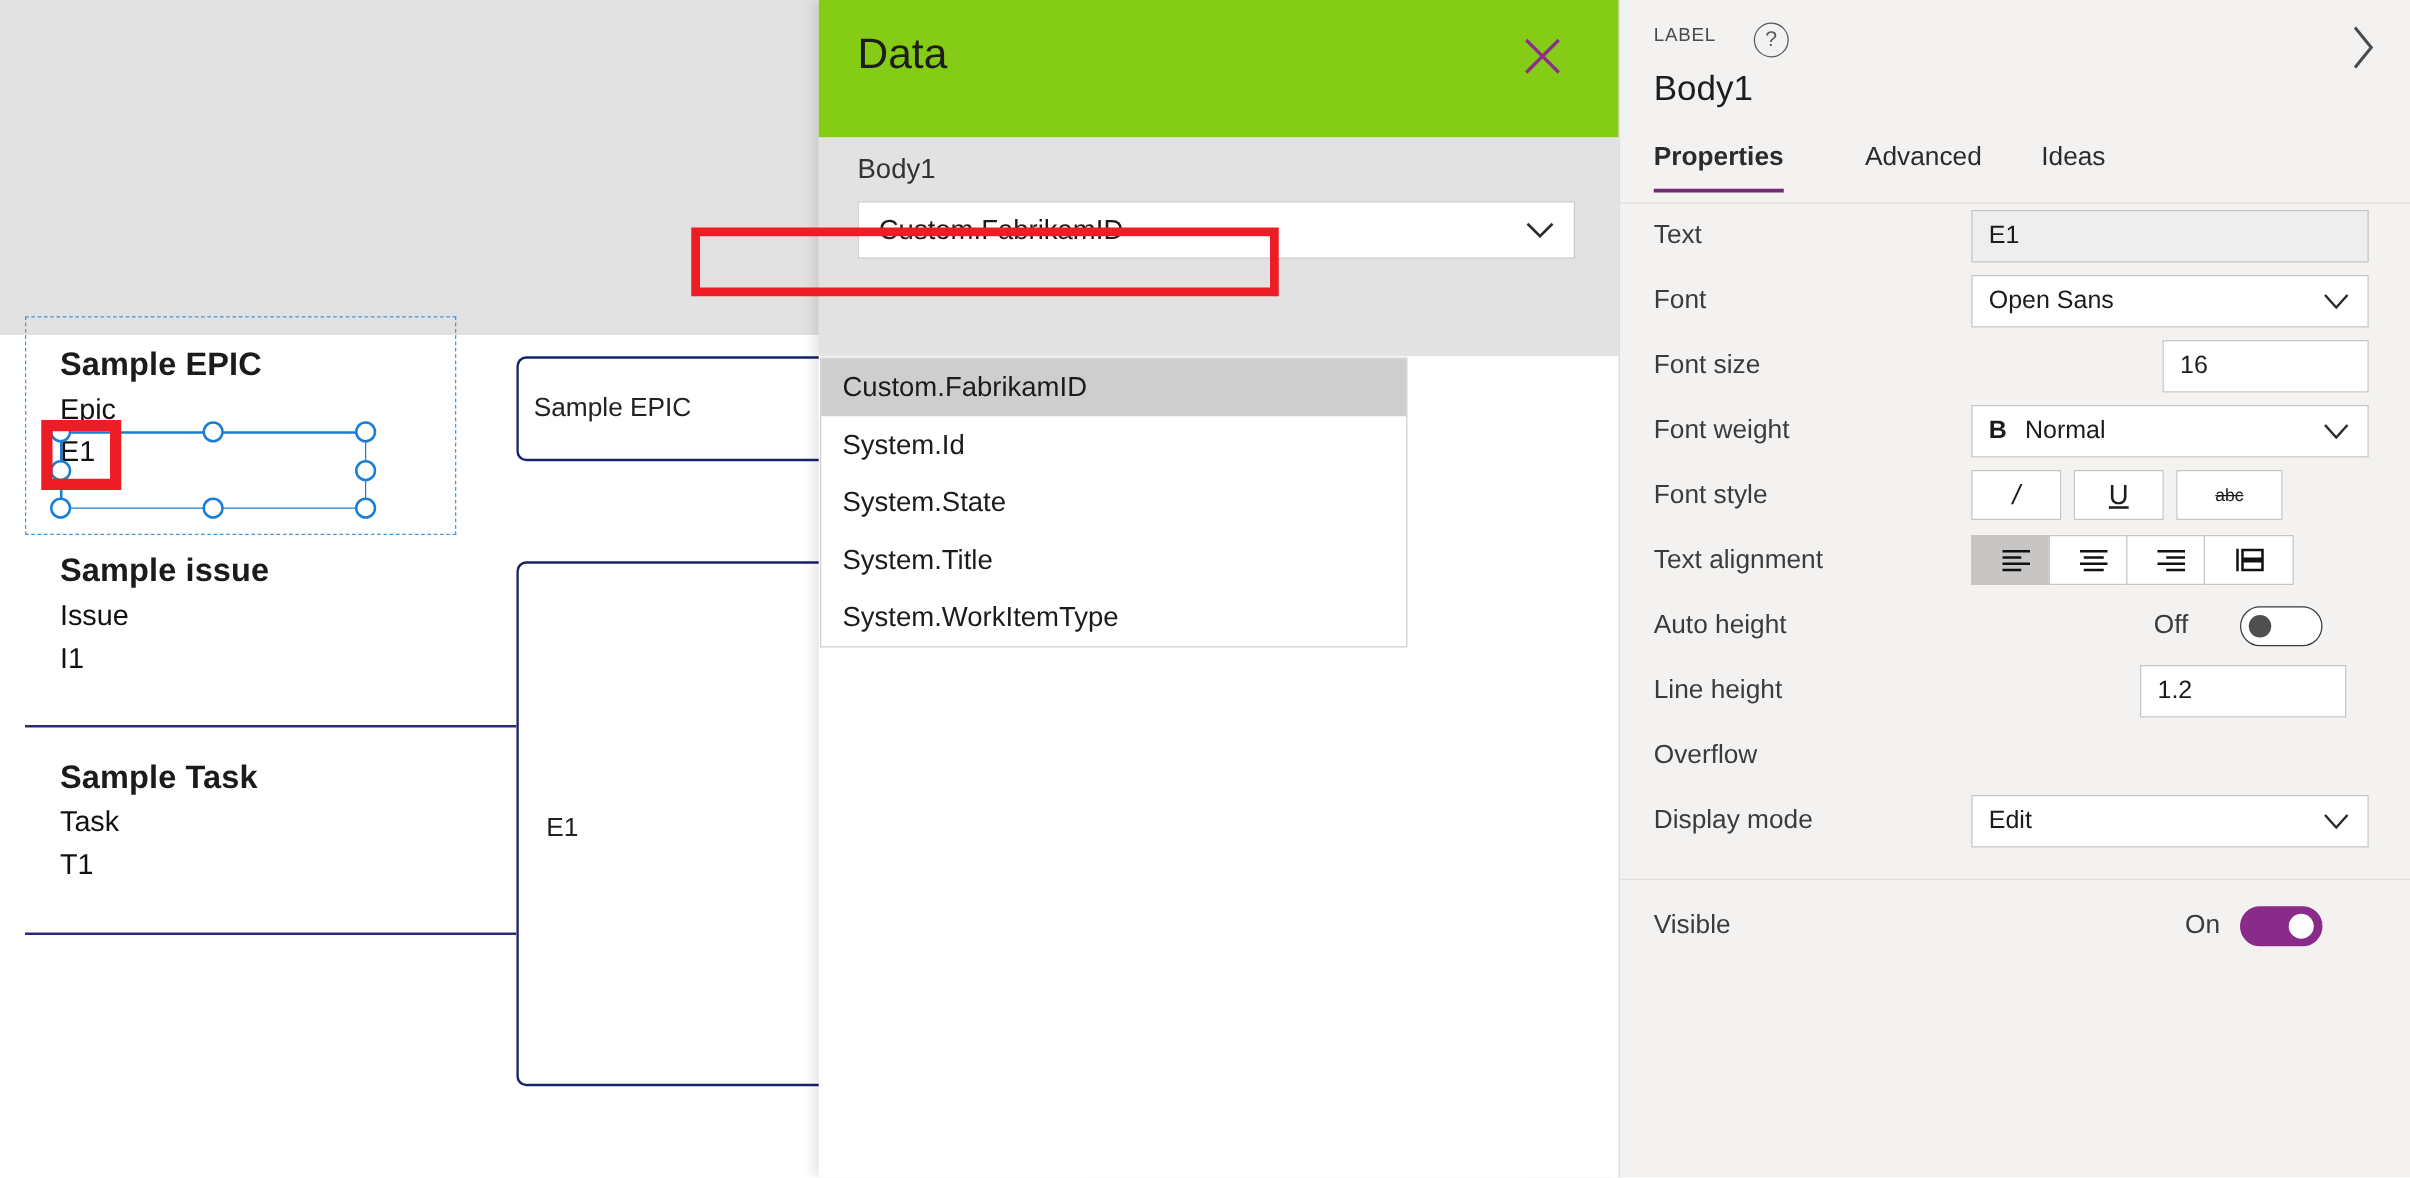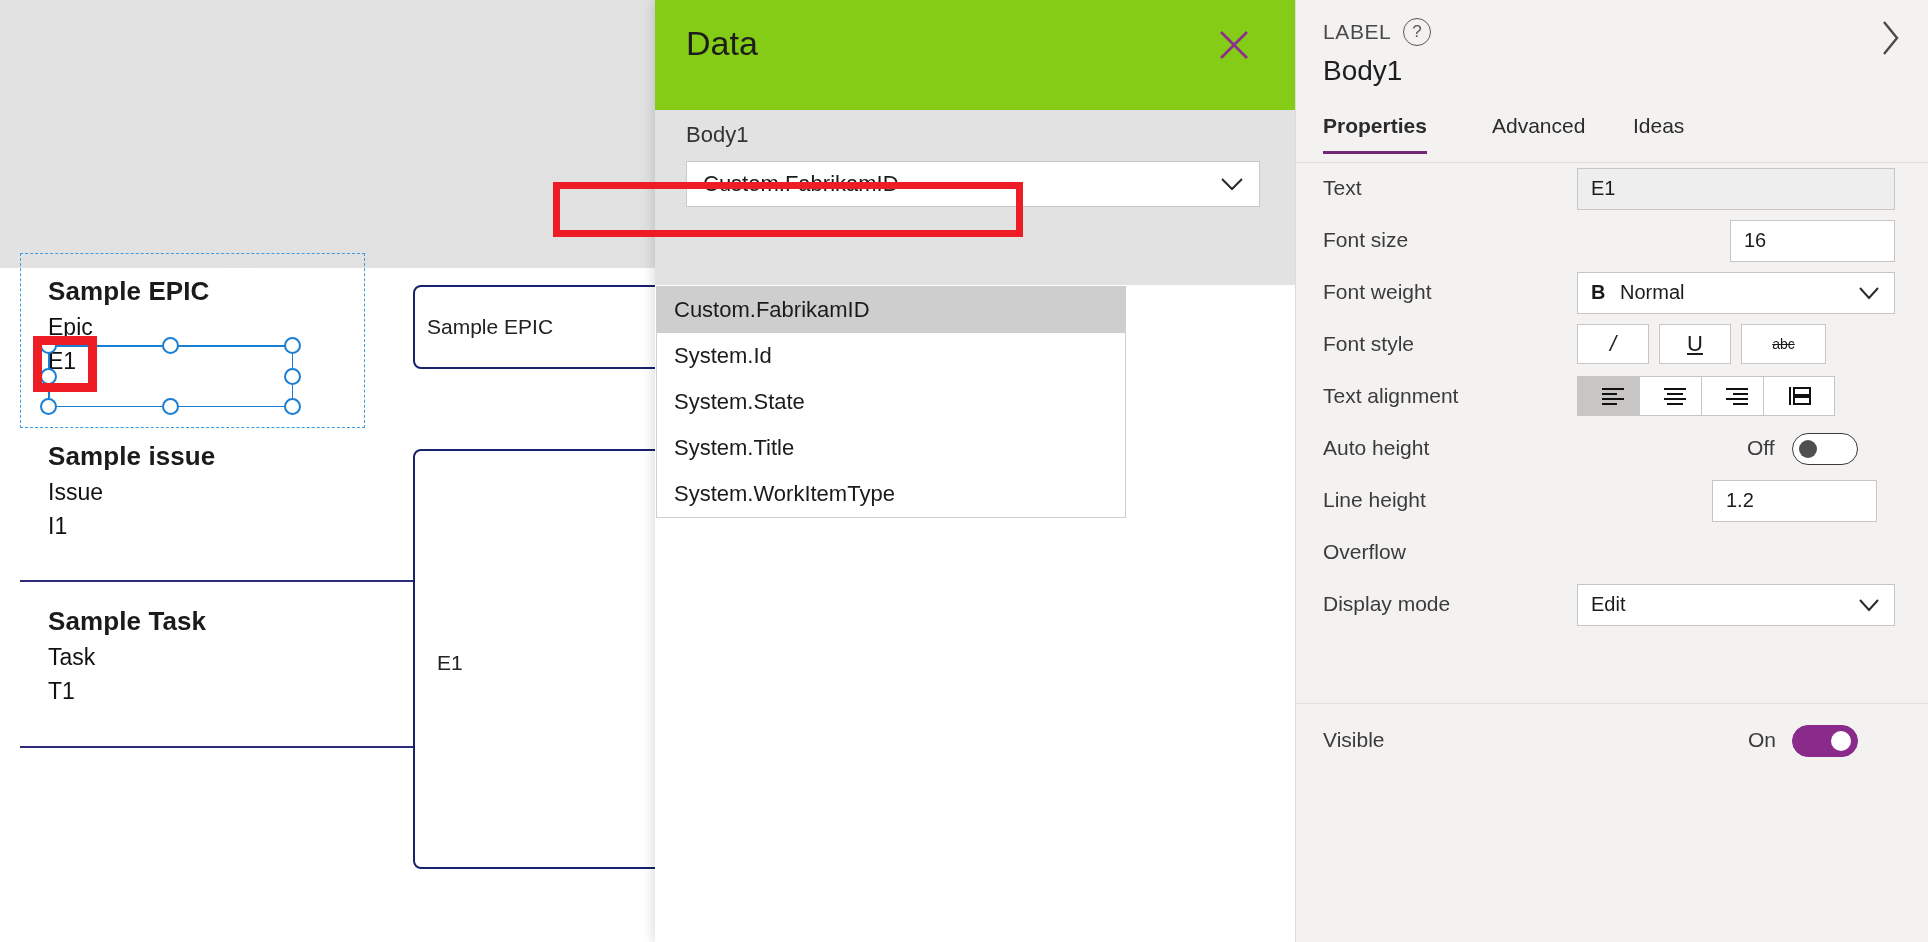--- a/index.html
+++ b/index.html
@@ -68,21 +68,21 @@
   .dp-listbox{position:absolute;left:0;top:0;width:470px;background:#fff;border:1px solid #cfcfcf;box-sizing:border-box;}
   .dp-option{height:46px;line-height:46px;padding-left:17px;font-size:22px;color:#1b1b1b;cursor:pointer;}
   .dp-option.sel{background:#cecece;}
   .dp-redhl{position:absolute;left:553px;top:182px;width:470px;height:55px;
      border:7px solid #ee1c24;box-sizing:border-box;z-index:5;pointer-events:none;}
 
   
   .props{position:absolute;left:1295px;top:0;width:633px;height:942px;background:#f3f2f1;
      border-left:1px solid #dcdcdc;}
   .props-head{position:relative;height:106px;}
-  .lbl-kicker{position:absolute;left:27px;top:20px;font-size:21px;color:#4a4a4a;letter-spacing:.6px;}
+  .lbl-kicker{position:absolute;left:27px;top:20px;font-size:15px;color:#4a4a4a;letter-spacing:.6px;}
   .help-ic{position:absolute;left:107px;top:18px;width:26px;height:26px;border:1.6px solid #595959;
      border-radius:50%;color:#595959;font-size:17px;text-align:center;line-height:25px;cursor:pointer;}
   .collapse-ic{position:absolute;right:25px;top:16px;cursor:pointer;}
   .ctl-name{position:absolute;left:27px;top:55px;font-size:28px;color:#1d1d1d;}
   .tabs{position:relative;height:56px;border-bottom:1px solid #e1dfdd;}
   .tab{position:absolute;top:8px;font-size:21px;color:#2b2b2b;cursor:pointer;padding-bottom:13px;}
   .tab.active{font-weight:bold;border-bottom:3px solid #742774;}
   .rows{position:absolute;left:0;top:163px;width:633px;}
   .row{position:relative;height:52px;}
   .rlabel{position:absolute;left:27px;top:13px;font-size:21px;color:#3b3b3b;}
@@ -231,20 +231,31 @@
 
     <div class="rows">
 
       <div class="row" style="height:52px;">
         <span class="rlabel">Text</span>
         <span class="fld ro" style="left:281px;top:5px;width:318px;height:42px;">
           <span class="fv">E1</span>
         </span>
       </div>
 
+      <div class="row" style="height:52px;">
+        <span class="rlabel">Font</span>
+        <span class="fld" style="left:281px;top:5px;width:318px;height:42px;">
+          <span class="fv">Open Sans</span>
+          <span class="chev">
+            <svg width="24" height="16" viewBox="0 0 24 16">
+                <polyline points="3,3 12,13 21,3" fill="none" stroke="#2a2a2a" stroke-width="2"></polyline>
+              </svg>
+          </span>
+        </span>
+      </div>
 
       <div class="row" style="height:52px;">
         <span class="rlabel">Font size</span>
         <span class="fld" style="left:434px;top:5px;width:165px;height:42px;">
           <span class="fv">16</span>
         </span>
       </div>
 
       <div class="row" style="height:52px;text-align:right;">
         <span class="rlabel">Font weight</span>
@@ -302,21 +313,21 @@
           <svg width="28" height="22" viewBox="0 0 28 22">
               <line x1="5" y1="2" x2="5" y2="20" stroke="#111" stroke-width="2"></line>
               <rect x="9" y="3" width="16" height="7" fill="none" stroke="#111" stroke-width="2"></rect>
               <rect x="9" y="12" width="16" height="7" fill="none" stroke="#111" stroke-width="2"></rect>
             </svg>
         </span>
       </div>
 
       <div class="row" style="height:52px;">
         <span class="rlabel">Auto height</span>
-        <span class="togval" style="left:451px;top:13px;">Off</span>
+        <span class="togval" style="left:427px;top:13px;">Off</span>
         <span class="toggle off" style="left:496px;top:10px;">
             <span class="knob"></span>
           </span>
       </div>
 
       <div class="row" style="height:52px;">
         <span class="rlabel">Line height</span>
         <span class="fld" style="left:416px;top:5px;width:165px;height:42px;">
           <span class="fv">1.2</span>
         </span>

